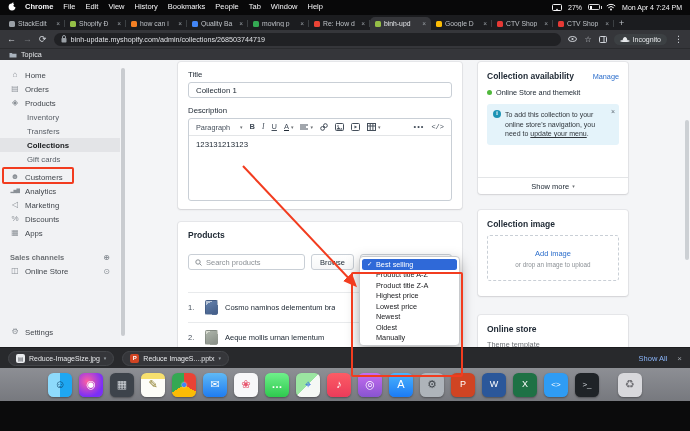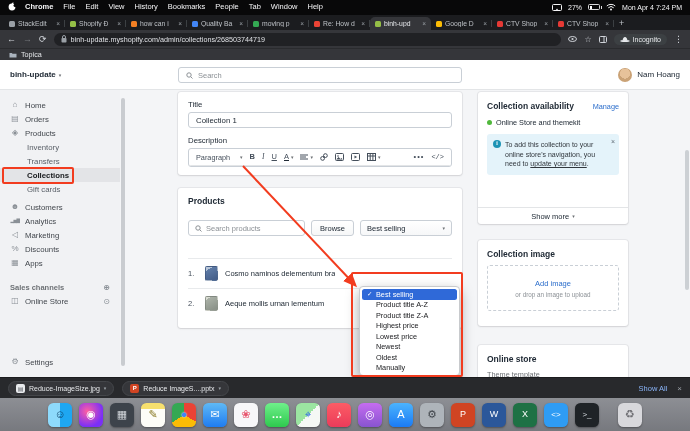--- a/index.html
+++ b/index.html
@@ -284,37 +284,20 @@
 
   <div class="bookmarksbar">
     <div class="bookmark">
       <svg width="8" height="6">
           <path d="M.5 1 h2.3 l.7.8 h4 v3.7 h-7 z" fill="#aab4be"></path>
         </svg>
       <span>Topica</span>
     </div>
   </div>
 
-  <div class="shopify-top">
-    <div class="store-switcher">
-      <span>binh-update</span>
-      <span class="small-caret">▾</span>
-    </div>
-    <div class="topsearch">
-      <svg width="7" height="7" viewBox="0 0 7 7">
-          <circle cx="3" cy="3" r="2.2" fill="none" stroke="#8c9196"></circle>
-          <line x1="4.7" y1="4.7" x2="6.5" y2="6.5" stroke="#8c9196"></line>
-        </svg>
-      <span class="ph">Search</span>
-    </div>
-    <div class="user-menu">
-      <span class="avatar"></span>
-      <span>Nam Hoang</span>
-    </div>
-  </div>
 
   <div class="app-body">
     <div class="sidebar">
       <div>
 
           <div class="side-item">
             <span class="side-icon">⌂</span>
             <span>Home</span>
           </div>
 
@@ -444,20 +427,21 @@
               <span class="tb-btn">
                 <svg width="9" height="8">
                     <rect x=".5" y=".5" width="8" height="7" fill="none" stroke="#454f5b"></rect>
                     <path d="M.5 3h8M3.2.5v7M5.9.5v7" stroke="#454f5b"></path>
                   </svg>
                 <span class="caret">▾</span>
               </span>
               <span class="tb-btn more">•••</span>
               <span class="tb-btn code">&lt;/&gt;</span>
             </div>
+            <div class="editor-area">123131213123</div>
           </div>
         </div>
 
         <div class="card products-card">
           <div class="card-heading">Products</div>
           <div class="products-row">
             <div class="prod-search">
               <svg width="7" height="7" viewBox="0 0 7 7">
                   <circle cx="3" cy="3" r="2.2" fill="none" stroke="#8c9196"></circle>
                   <line x1="4.7" y1="4.7" x2="6.5" y2="6.5" stroke="#8c9196"></line>

